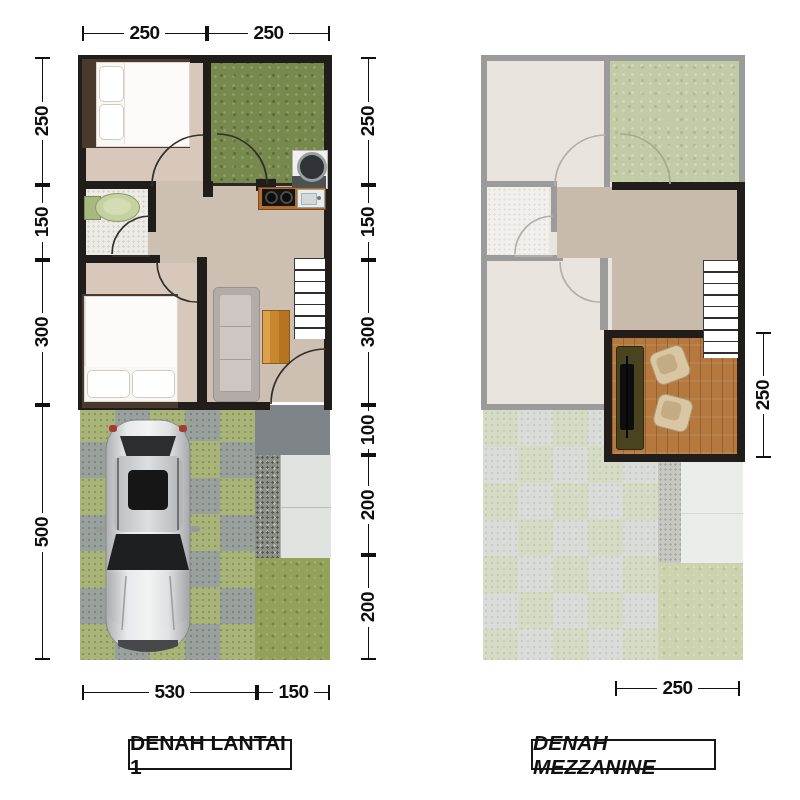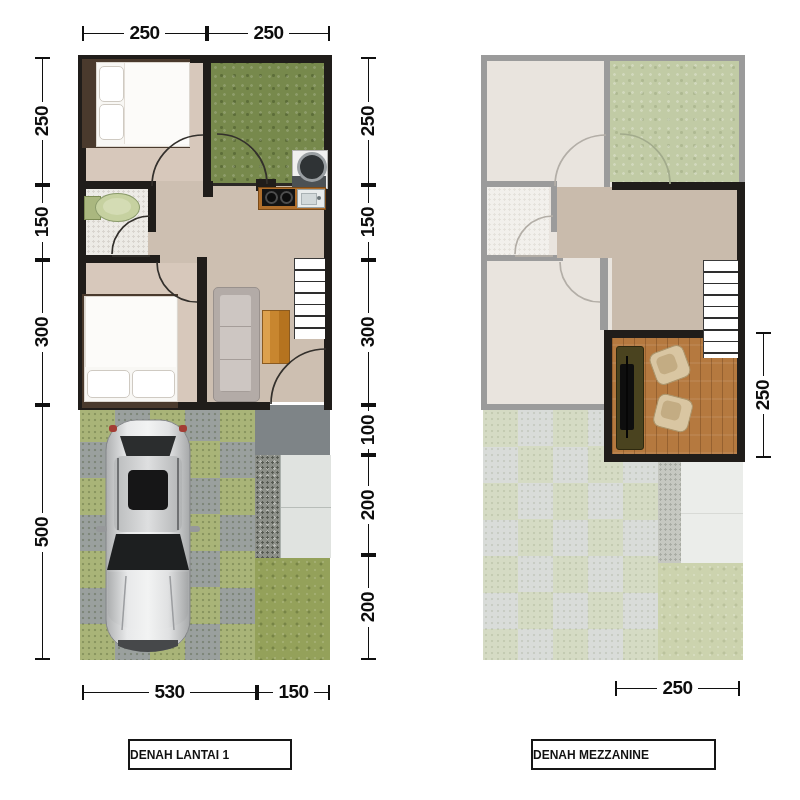--- a/index.html
+++ b/index.html
@@ -71,22 +71,22 @@
   .dim-h::before{left:0;}
   .dim-h::after{right:0;}
   .dim-v{position:absolute;display:flex;flex-direction:column;align-items:center;gap:4px;width:16px;}
   .dim-v .ln{flex:1;width:0;border-left:1.7px solid #101010;}
   .dim-v::before,.dim-v::after{content:"";position:absolute;height:1.7px;width:15px;background:#101010;left:50%;margin-left:-7.5px;}
   .dim-v::before{top:0;}
   .dim-v::after{bottom:0;}
   .dim-lab{font-weight:bold;font-size:19px;color:#0d0d0d;letter-spacing:-0.5px;white-space:nowrap;}
   .dim-v .dim-lab{writing-mode:vertical-rl;transform:rotate(180deg);}
   
-  .title-box{position:absolute;background:#fff;border:2px solid #161616;display:flex;align-items:center;justify-content:flex-start;
-      font-weight:bold;font-size:12px;color:#111;letter-spacing:0;}
+  .title-box{position:absolute;background:#fff;border:2px solid #161616;display:flex;align-items:center;justify-content:flex-end;
+      font-weight:bold;font-size:21px;color:#111;letter-spacing:0;}
   .chair{position:absolute;width:34px;height:32px;background:#d9c6a2;border:1.5px solid #ab956c;border-radius:8px;}
   .chair::after{content:"";position:absolute;left:5px;top:5px;width:19px;height:18px;background:#c3ac83;border-radius:5px;}
   .burner{position:absolute;width:9px;height:9px;border-radius:50%;background:#0d0d0d;border:2px solid #4d4d4d;}
 </style>
 </head>
 <body>
 
 <div id="canvas">
 
   <div>
@@ -341,17 +341,17 @@
   </div>
   <div class="dim-h" style="left:615px;top:680px;width:125px;">
     <i class="ln"></i>
       <span class="dim-lab">250</span>
       <i class="ln"></i>
   </div>
 
   <div class="title-box" style="left:128px;top:739px;width:160px;height:27px;">
     <span>DENAH LANTAI 1</span>
   </div>
-  <div class="title-box" style="left:531px;top:739px;width:181px;height:27px;">
+  <div class="title-box" style="left:531px;top:739px;width:181px;height:27px;font-style:italic;">
     <span>DENAH MEZZANINE</span>
   </div>
 
 </div>
 
 </body></html>

